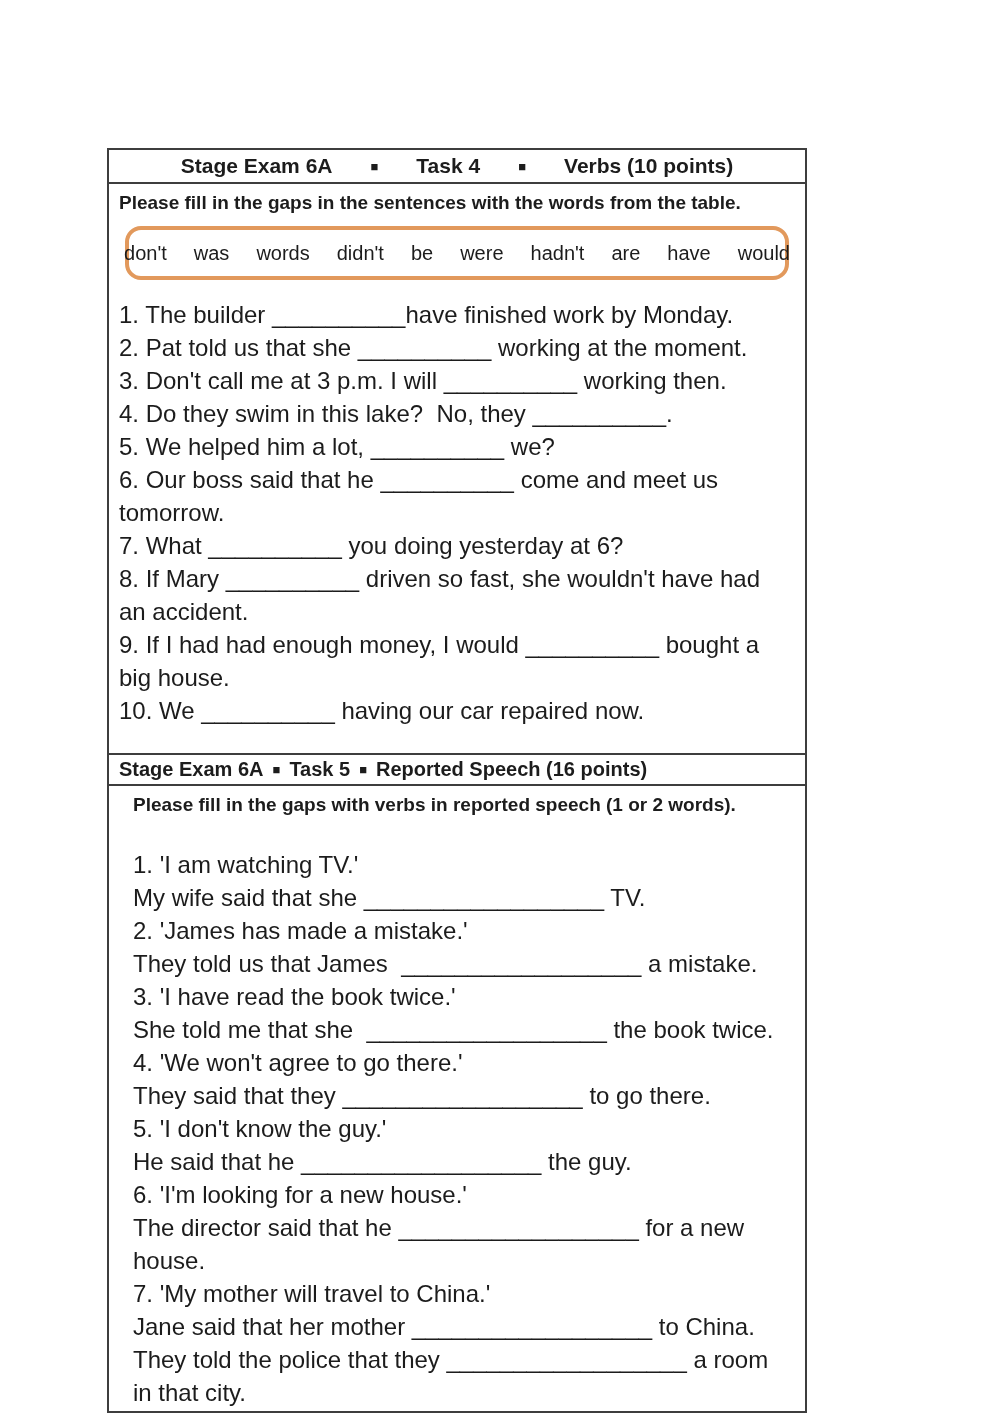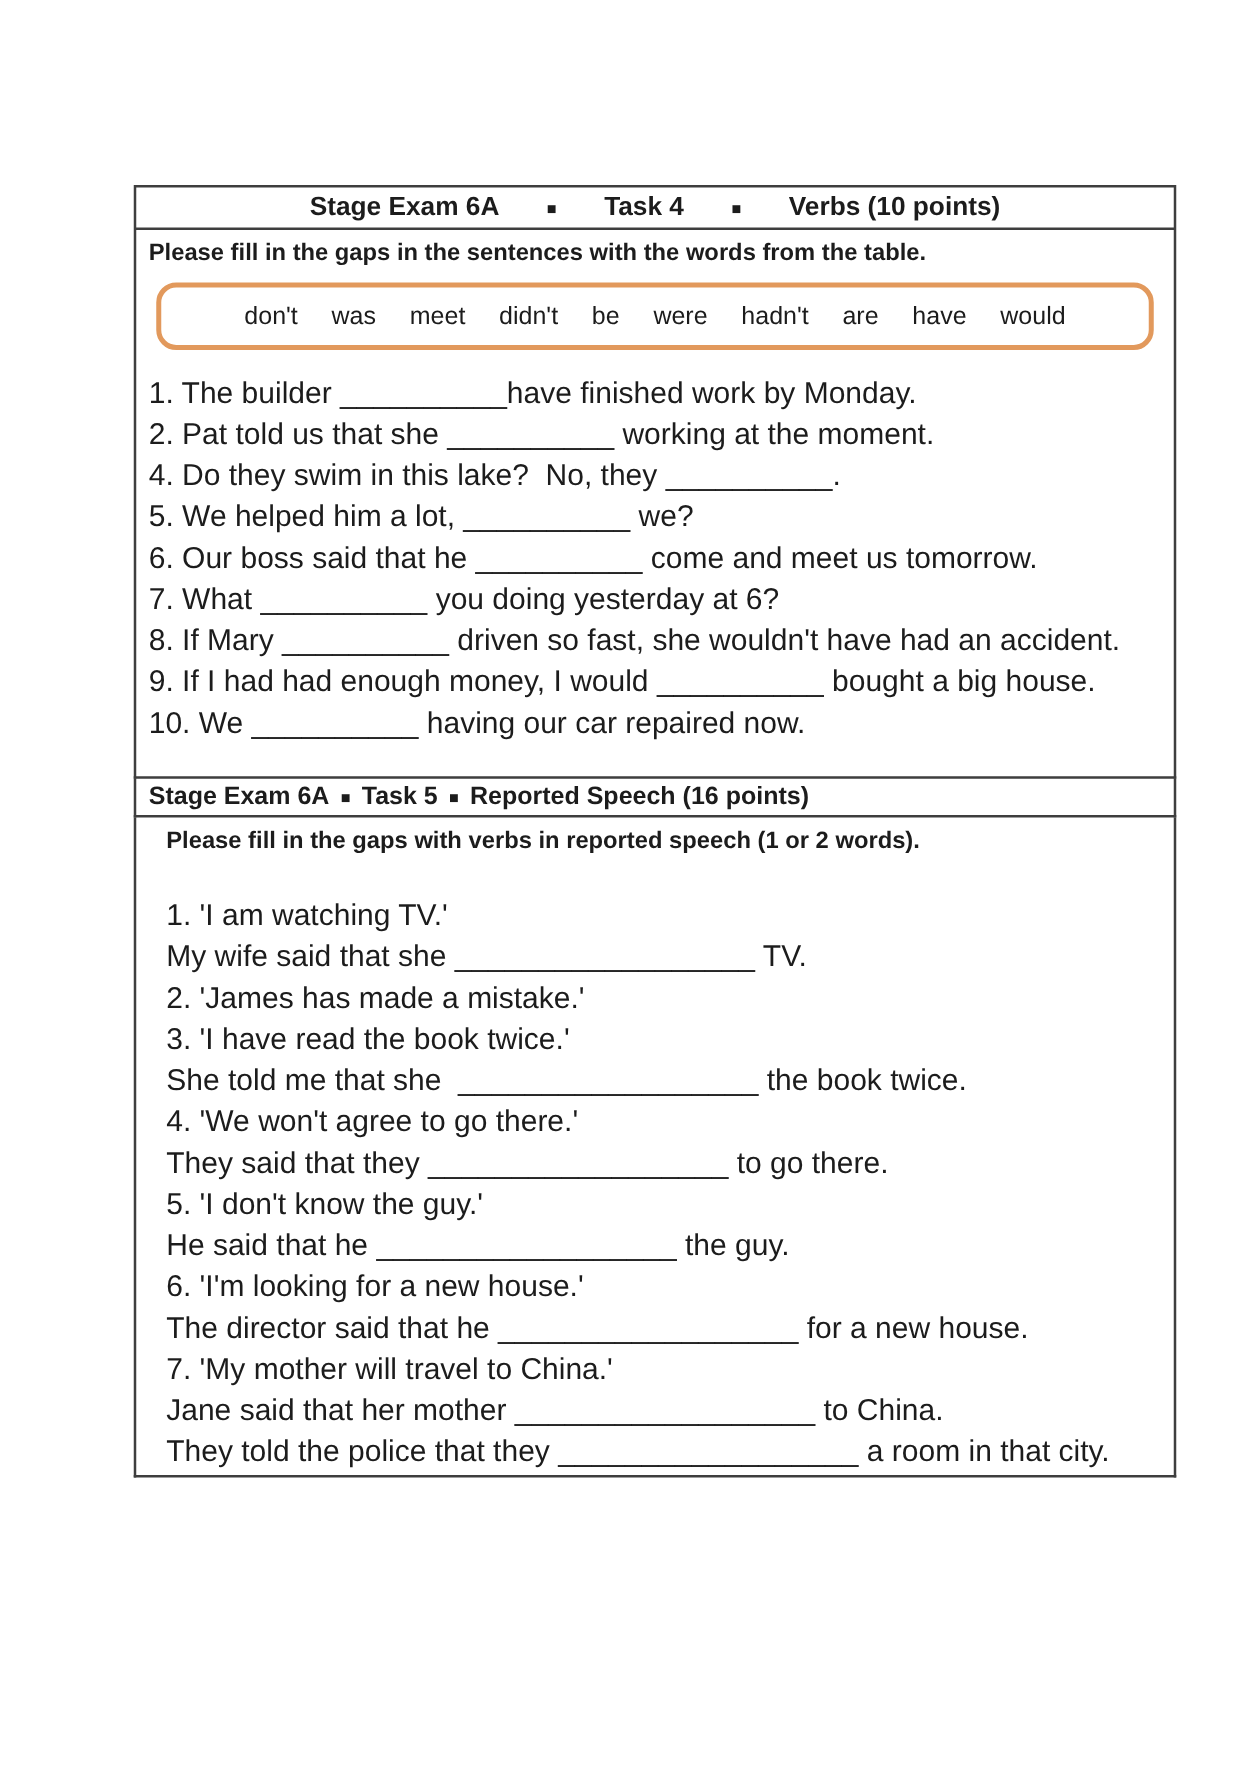--- a/index.html
+++ b/index.html
@@ -13,21 +13,21 @@
     height: 1413px;
     background: #ffffff;
     font-family: "Liberation Sans", "DejaVu Sans", sans-serif;
     color: #1c1c1c;
     overflow: hidden;
   }
   .sheet {
     position: absolute;
     left: 107px;
     top: 148px;
-    width: 834px;
+    width: 700px;
   }
   .trow {
     box-sizing: border-box;
     border: 2px solid #3e3e3e;
     border-top: none;
   }
   .trow.first {
     border-top: 2px solid #3e3e3e;
   }
   .header1 {
@@ -102,33 +102,34 @@
       <span class="sq">■</span>
       <span>Verbs (10 points)</span>
     </div>
 
     <div class="trow body1">
       <p class="instruction">Please fill in the gaps in the sentences with the words from the table.</p>
 
       <div class="wordbank">
         <span>don't</span>
         <span>was</span>
-        <span>meet</span>
+        <span>words</span>
         <span>didn't</span>
         <span>be</span>
         <span>were</span>
         <span>hadn't</span>
         <span>are</span>
         <span>have</span>
         <span>would</span>
       </div>
 
       <div class="sentences">
         <div class="line">1. The builder __________have finished work by Monday.</div>
         <div class="line">2. Pat told us that she __________ working at the moment.</div>
+        <div class="line">3. Don't call me at 3 p.m. I will __________ working then.</div>
         <div class="line">4. Do they swim in this lake?  No, they __________.</div>
         <div class="line">5. We helped him a lot, __________ we?</div>
         <div class="line">6. Our boss said that he __________ come and meet us tomorrow.</div>
         <div class="line">7. What __________ you doing yesterday at 6?</div>
         <div class="line">8. If Mary __________ driven so fast, she wouldn't have had an accident.</div>
         <div class="line">9. If I had had enough money, I would __________ bought a big house.</div>
         <div class="line">10. We __________ having our car repaired now.</div>
       </div>
     </div>
 
@@ -140,20 +141,21 @@
       <span>Reported Speech (16 points)</span>
     </div>
 
     <div class="trow body2">
       <p class="instruction">Please fill in the gaps with verbs in reported speech (1 or 2 words).</p>
 
       <div class="lines">
         <div class="line">1. 'I am watching TV.'</div>
         <div class="line">My wife said that she __________________ TV.</div>
         <div class="line">2. 'James has made a mistake.'</div>
+        <div class="line">They told us that James  __________________ a mistake.</div>
         <div class="line">3. 'I have read the book twice.'</div>
         <div class="line">She told me that she  __________________ the book twice.</div>
         <div class="line">4. 'We won't agree to go there.'</div>
         <div class="line">They said that they __________________ to go there.</div>
         <div class="line">5. 'I don't know the guy.'</div>
         <div class="line">He said that he __________________ the guy.</div>
         <div class="line">6. 'I'm looking for a new house.'</div>
         <div class="line">The director said that he __________________ for a new house.</div>
         <div class="line">7. 'My mother will travel to China.'</div>
         <div class="line">Jane said that her mother __________________ to China.</div>

